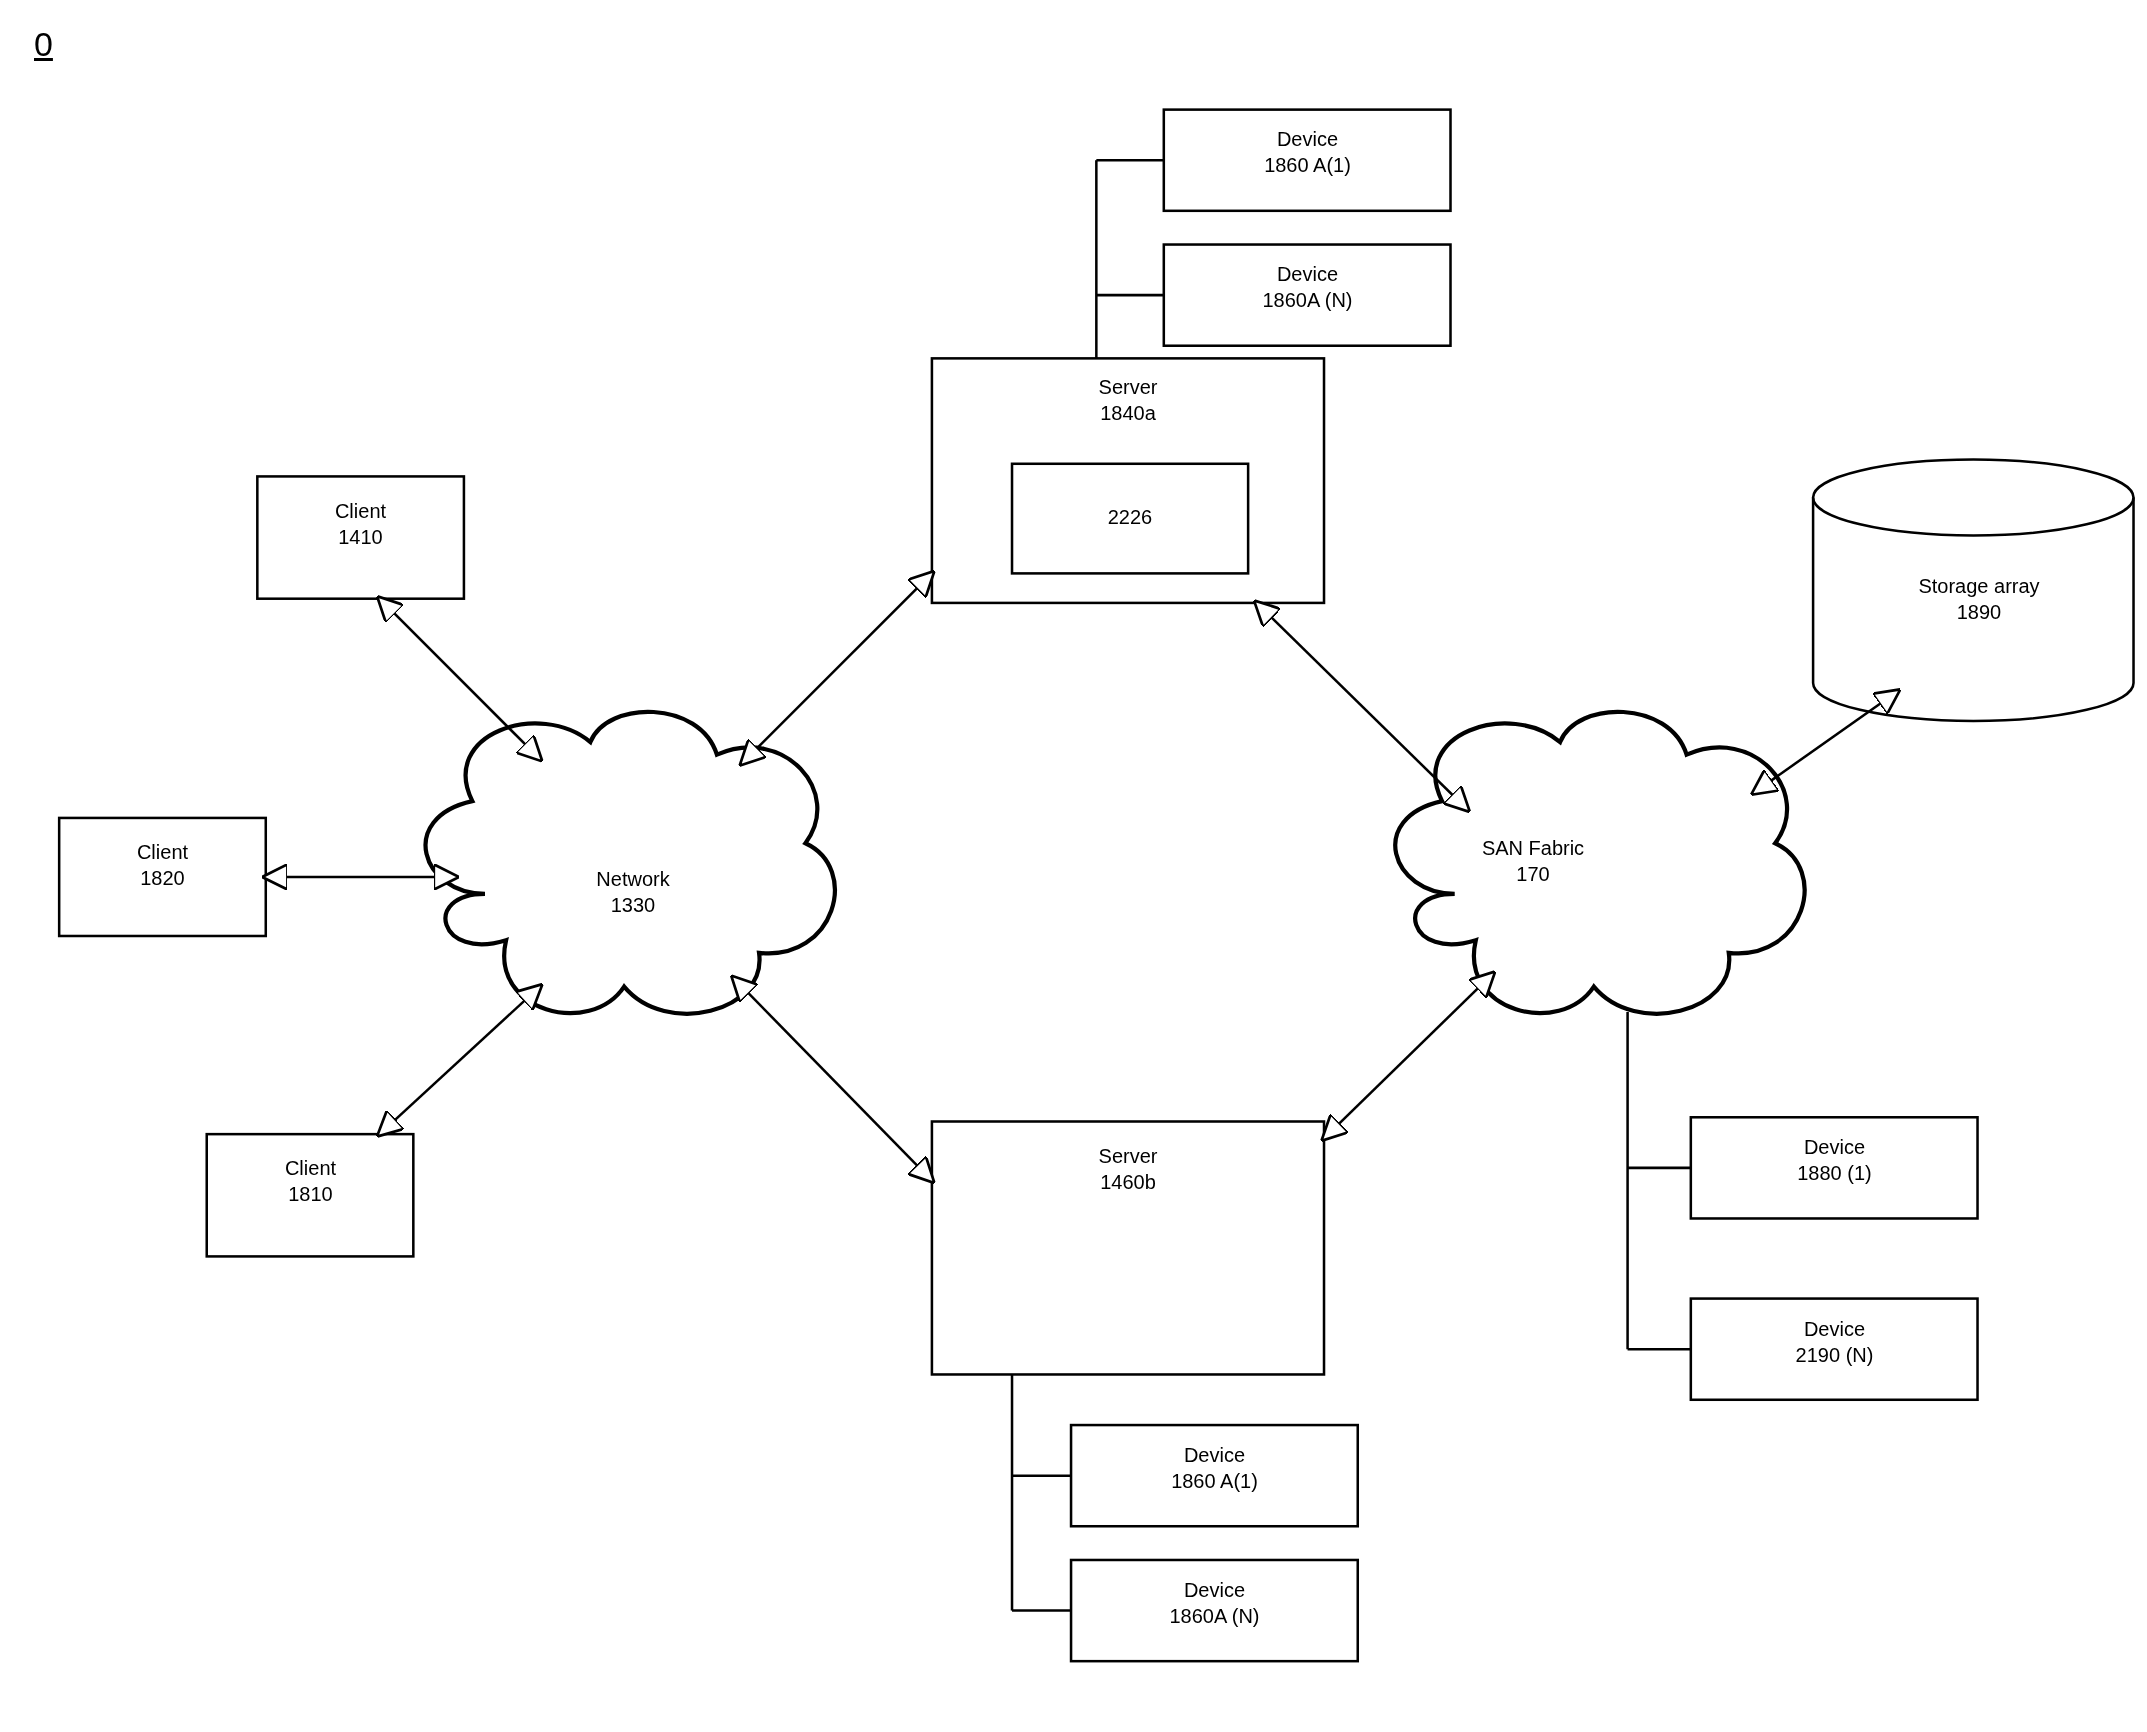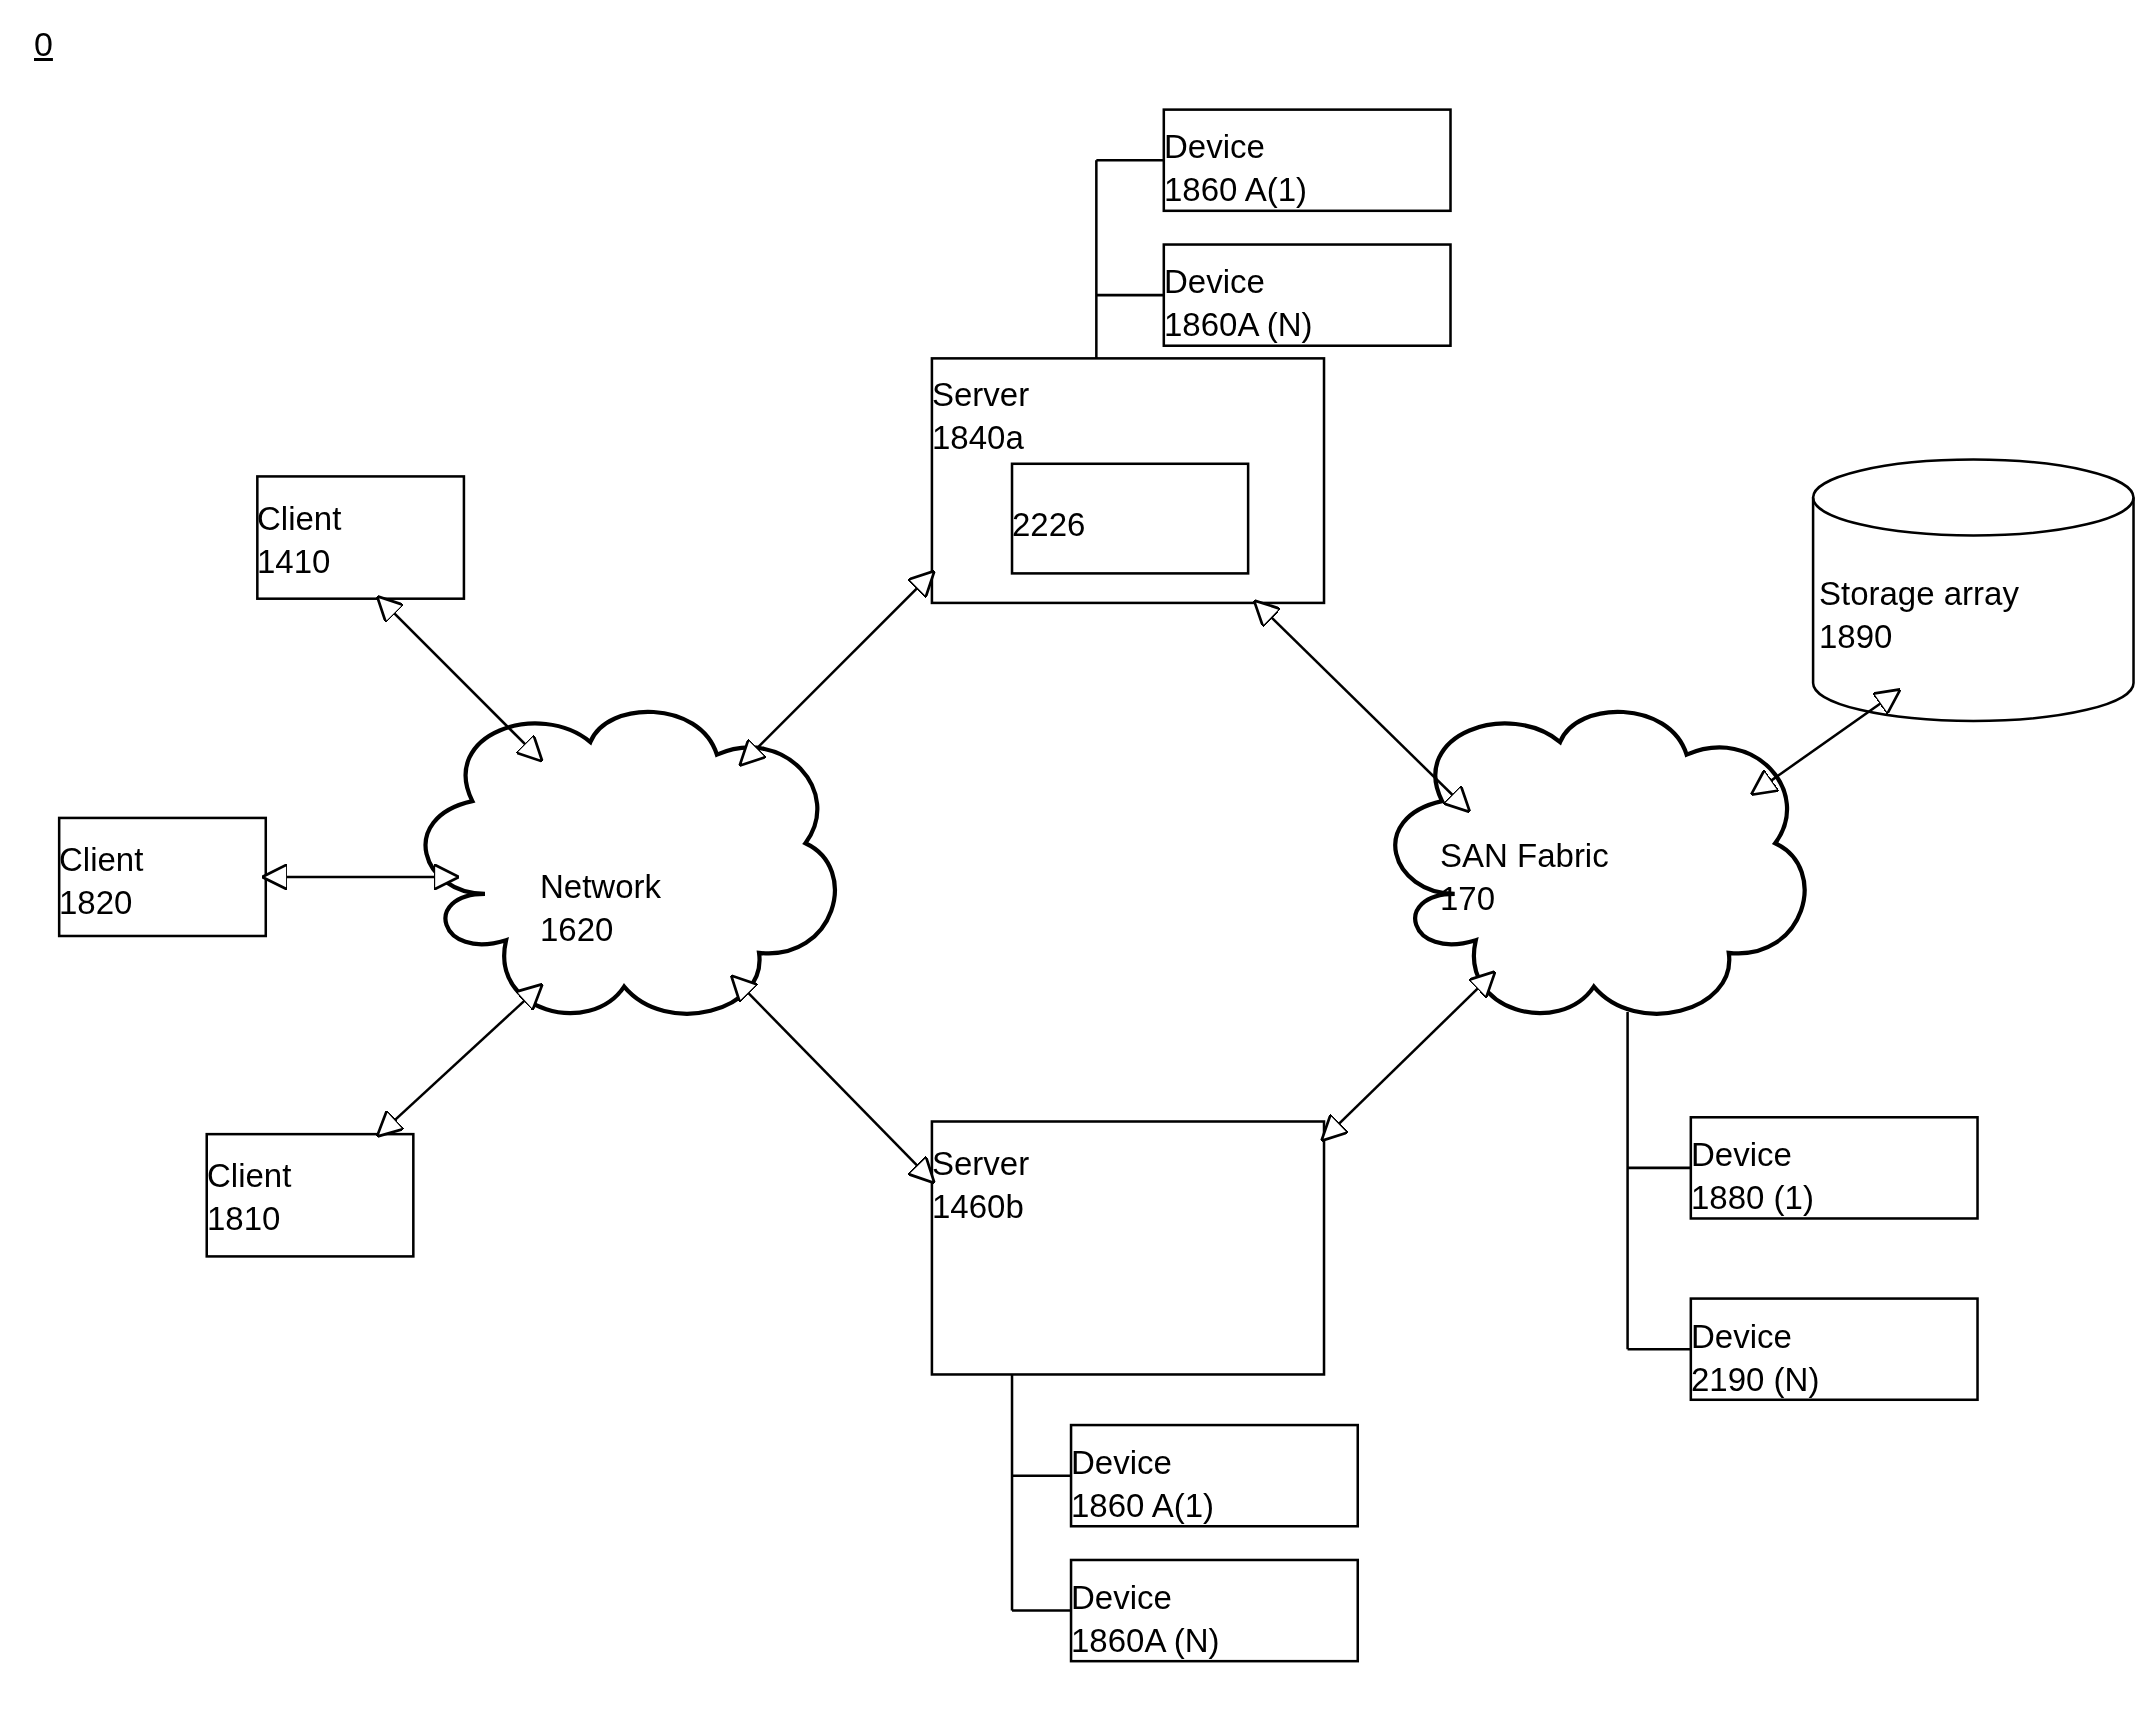--- a/index.html
+++ b/index.html
@@ -11,21 +11,22 @@
     font-family: Arial, Helvetica, sans-serif;
     color: #000;
   }
   .canvas {
     position: relative;
     width: 2148px;
     height: 1732px;
   }
   .text-label {
     position: absolute;
-    font-size: 33px;
+    text-align: center;
+    font-size: 20px;
     line-height: 1.3;
   }
   .text-label .underline {
     display: block;
   }
   .figure-number {
     position: absolute;
     font-size: 34px;
     text-decoration: underline;
   }
@@ -152,21 +153,21 @@
     <span class="underline">1820</span>
   </div>
 
   <div class="text-label" style="left:207px; top:1155px; width:207px;">
     <span>Client</span>
     <span class="underline">1810</span>
   </div>
 
   <div class="text-label" style="left:540px; top:835px; width:186px;margin-top:31px;">
     <span>Network</span>
-    <span class="underline">1620</span>
+    <span class="underline">1330</span>
   </div>
 
   <div class="text-label" style="left:932px; top:374px; width:392px;">
     <span>Server</span>
     <span class="underline">1840a</span>
   </div>
 
   <div class="text-label" style="left:1012px; top:504px; width:236px;">
     <span class="underline">2226</span>
   </div>

